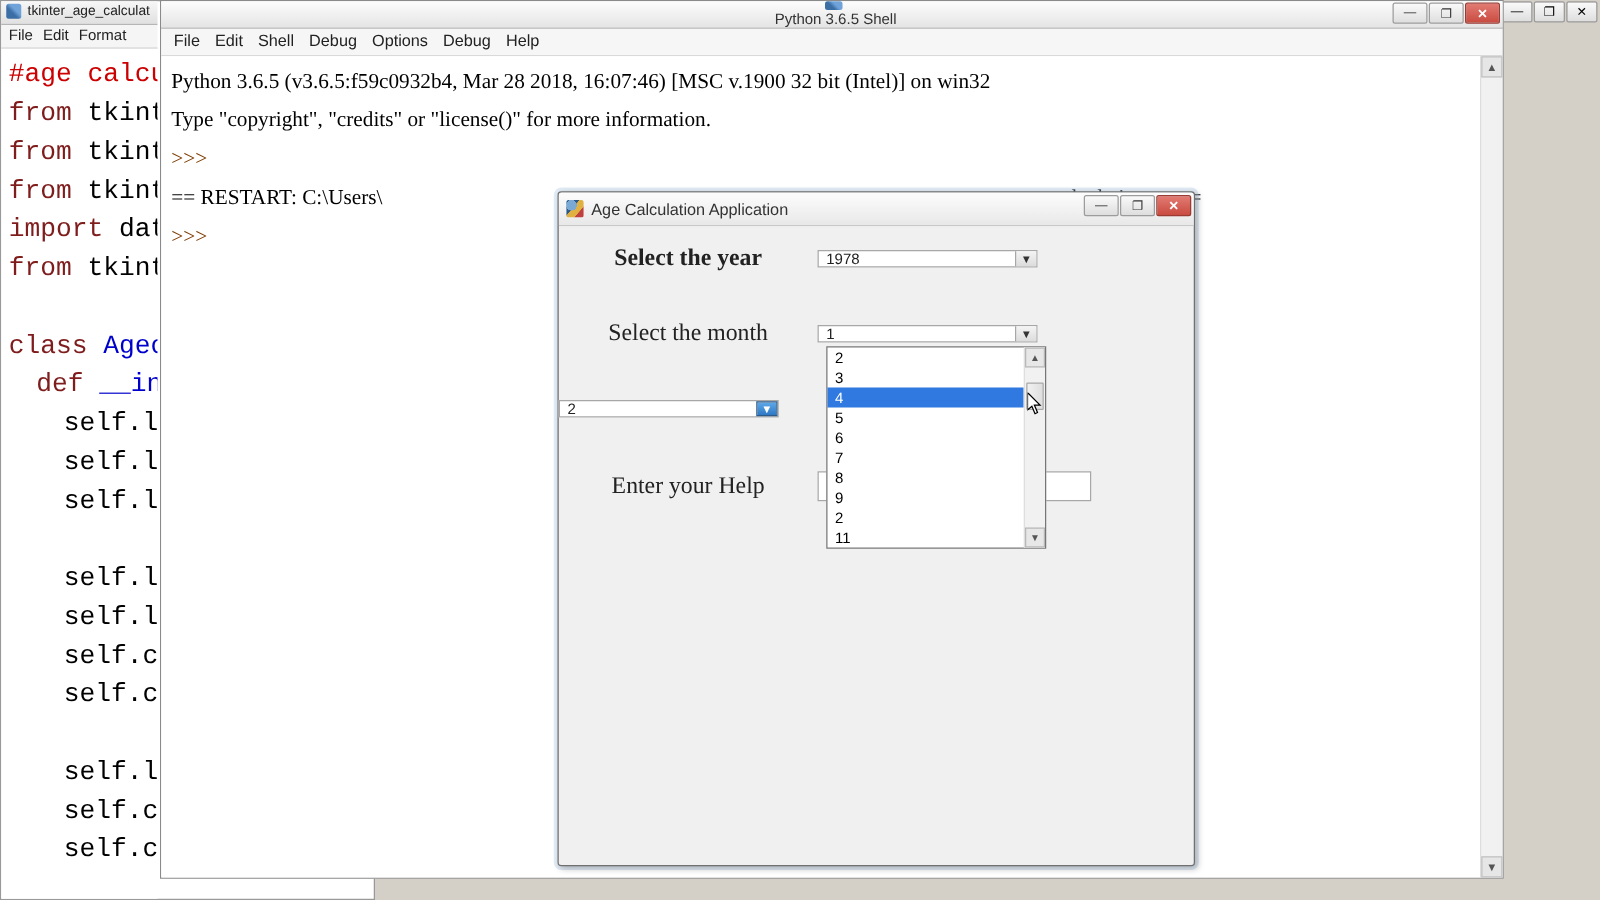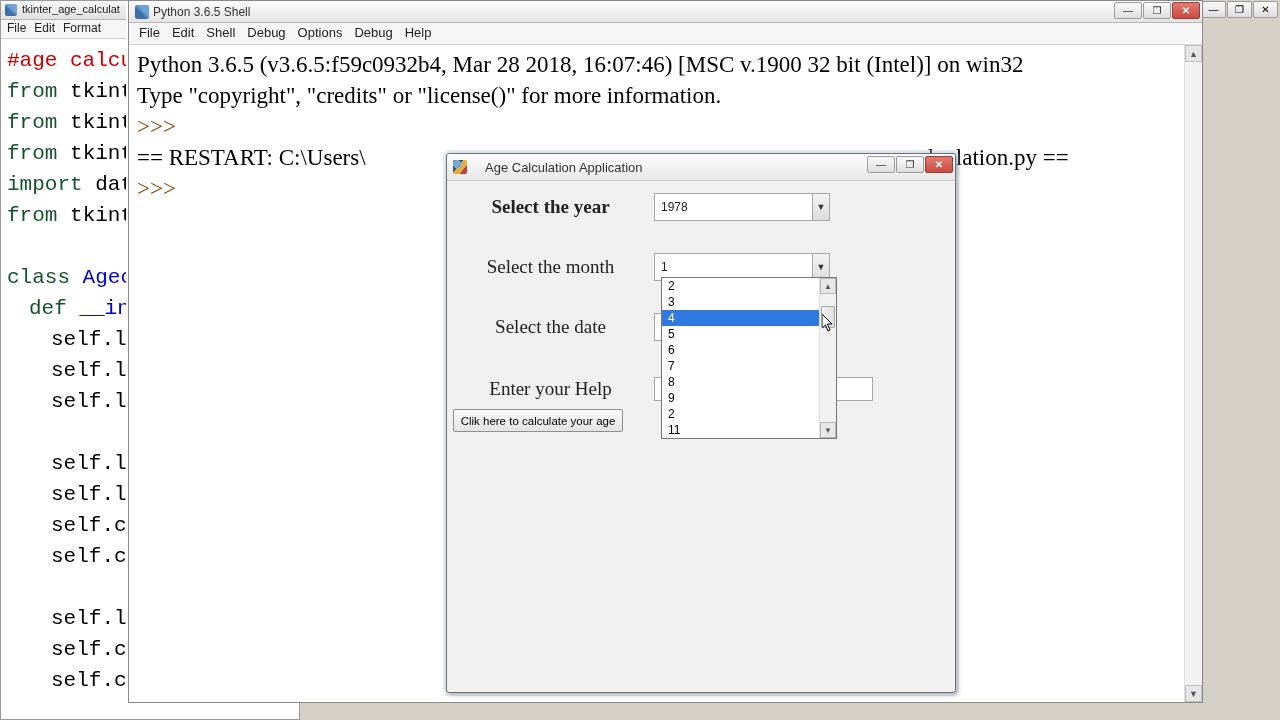--- a/index.html
+++ b/index.html
@@ -48,41 +48,42 @@
     width: 125px; height: 680px;
     background:#fff;
     font-family: "Courier New", monospace;
     font-size: 21px;
     line-height: 31px;
     padding: 6px 6px;
     overflow: hidden;
     white-space: nowrap;
   }
   .kw-comment { color:#cc0000; }
-  .kw-orange { color:#14532d; }
+  .kw-orange { color:#7f1d1d; }
   .kw-blue   { color:#0000cc; }
   .kw-black  { color:#000; }
 
   
   .shell-window {
     position:absolute;
     left:128px; top:0;
     width:1075px; height:703px;
     background:#fff;
     border:1px solid #8a8a8a;
     box-shadow: 0 0 0 1px #fff inset;
   }
   .win-titlebar {
     height:22px;
     background: linear-gradient(to bottom,#fdfdfd,#e4e4e4);
     border-bottom:1px solid #b5b5b5;
     display:flex; align-items:center;
     font-size:12px; color:#333;
     padding:0 0 0 6px;
     position: relative;
+    flex-direction: column;
   }
   .win-titlebar .tk-icon {
     display:inline-block; width:14px; height:14px;
     background: linear-gradient(45deg,#3b6ea5 40%,#6fa2d8 60%);
     border-radius:2px; margin-right:4px;
   }
   .win-buttons {
     position:absolute; right:2px; top:1px;
     display:flex; gap:1px;
   }
@@ -106,21 +107,21 @@
     display:flex; gap:12px;
     padding:2px 10px;
     font-size:13px; color:#222;
   }
   .shell-menubar span { cursor:default; }
   .shell-content {
     position:absolute;
     left:0; top:44px; right:18px; bottom:0;
     background:#fff;
     font-family: Georgia, "Times New Roman", serif;
-    font-size:23px;
+    font-size:17px;
     line-height:31px;
     color:#000;
     padding:4px 8px;
     overflow:hidden;
   }
   .shell-prompt { color:#7d3d00; }
   .shell-restart { color:#000; }
   .shell-scrollbar {
     position:absolute; right:0; top:44px; bottom:0;
     width:18px;
@@ -149,21 +150,20 @@
   .tk-titlebar {
     height:27px;
     background:linear-gradient(to bottom,#fdfdfd,#e8e8e8);
     border-bottom:1px solid #c8c8c8;
     border-radius:3px 3px 0 0;
     display:flex; align-items:center;
     padding:0 0 0 6px;
     font-size:13px;
     position:relative;
     color:#333;
-    gap:12px;
   }
   .tk-titlebar .tk-feather {
     width:14px; height:14px; margin-right:6px;
     display:inline-block;
     background:
       radial-gradient(circle at 30% 30%, #7aa9d6 30%, transparent 31%),
       linear-gradient(130deg,#2c5a8a 0 40%,#e0b040 42% 70%,#c04040 72% 100%);
     border-radius:2px;
   }
   .tk-winbtns {
@@ -182,21 +182,21 @@
   }
   .form-label {
     width:207px;
     text-align:center;
     font-family: "Times New Roman", serif;
     font-size:19px;
     color:#222;
   }
   .form-label.bold { font-weight:bold; }
   .combo {
-    width:176px; height:28px;
+    width:176px; height:14px;
     border:1px solid #a7a7a7;
     background:#fff;
     display:flex; align-items:center;
     font-size:12px; color:#222;
     position:relative;
   }
   .combo-text { flex:1; padding:0 6px; }
   .combo-btn {
     width:17px; height:100%;
     border-left:1px solid #a7a7a7;
@@ -380,33 +380,31 @@
 
     <div class="form-row">
       <div class="form-label">Select the month</div>
       <div class="combo">
         <div class="combo-text">1</div>
         <div class="combo-btn">▼</div>
       </div>
     </div>
 
     <div class="form-row">
-      <div class="form-label">Select the date</div>
       <div class="combo">
         <div class="combo-text">2</div>
         <div class="combo-btn active">▼</div>
       </div>
     </div>
 
     <div class="form-row" style="height:32px">
       <div class="form-label">Enter your Help</div>
       <div class="text-input"></div>
     </div>
 
-    <div class="calc-btn">Clik here to calculate your age</div>
 
     <div class="dropdown-list">
       <div class="opt">2</div>
       <div class="opt">3</div>
       <div class="opt hl">4</div>
       <div class="opt">5</div>
       <div class="opt">6</div>
       <div class="opt">7</div>
       <div class="opt">8</div>
       <div class="opt">9</div>

